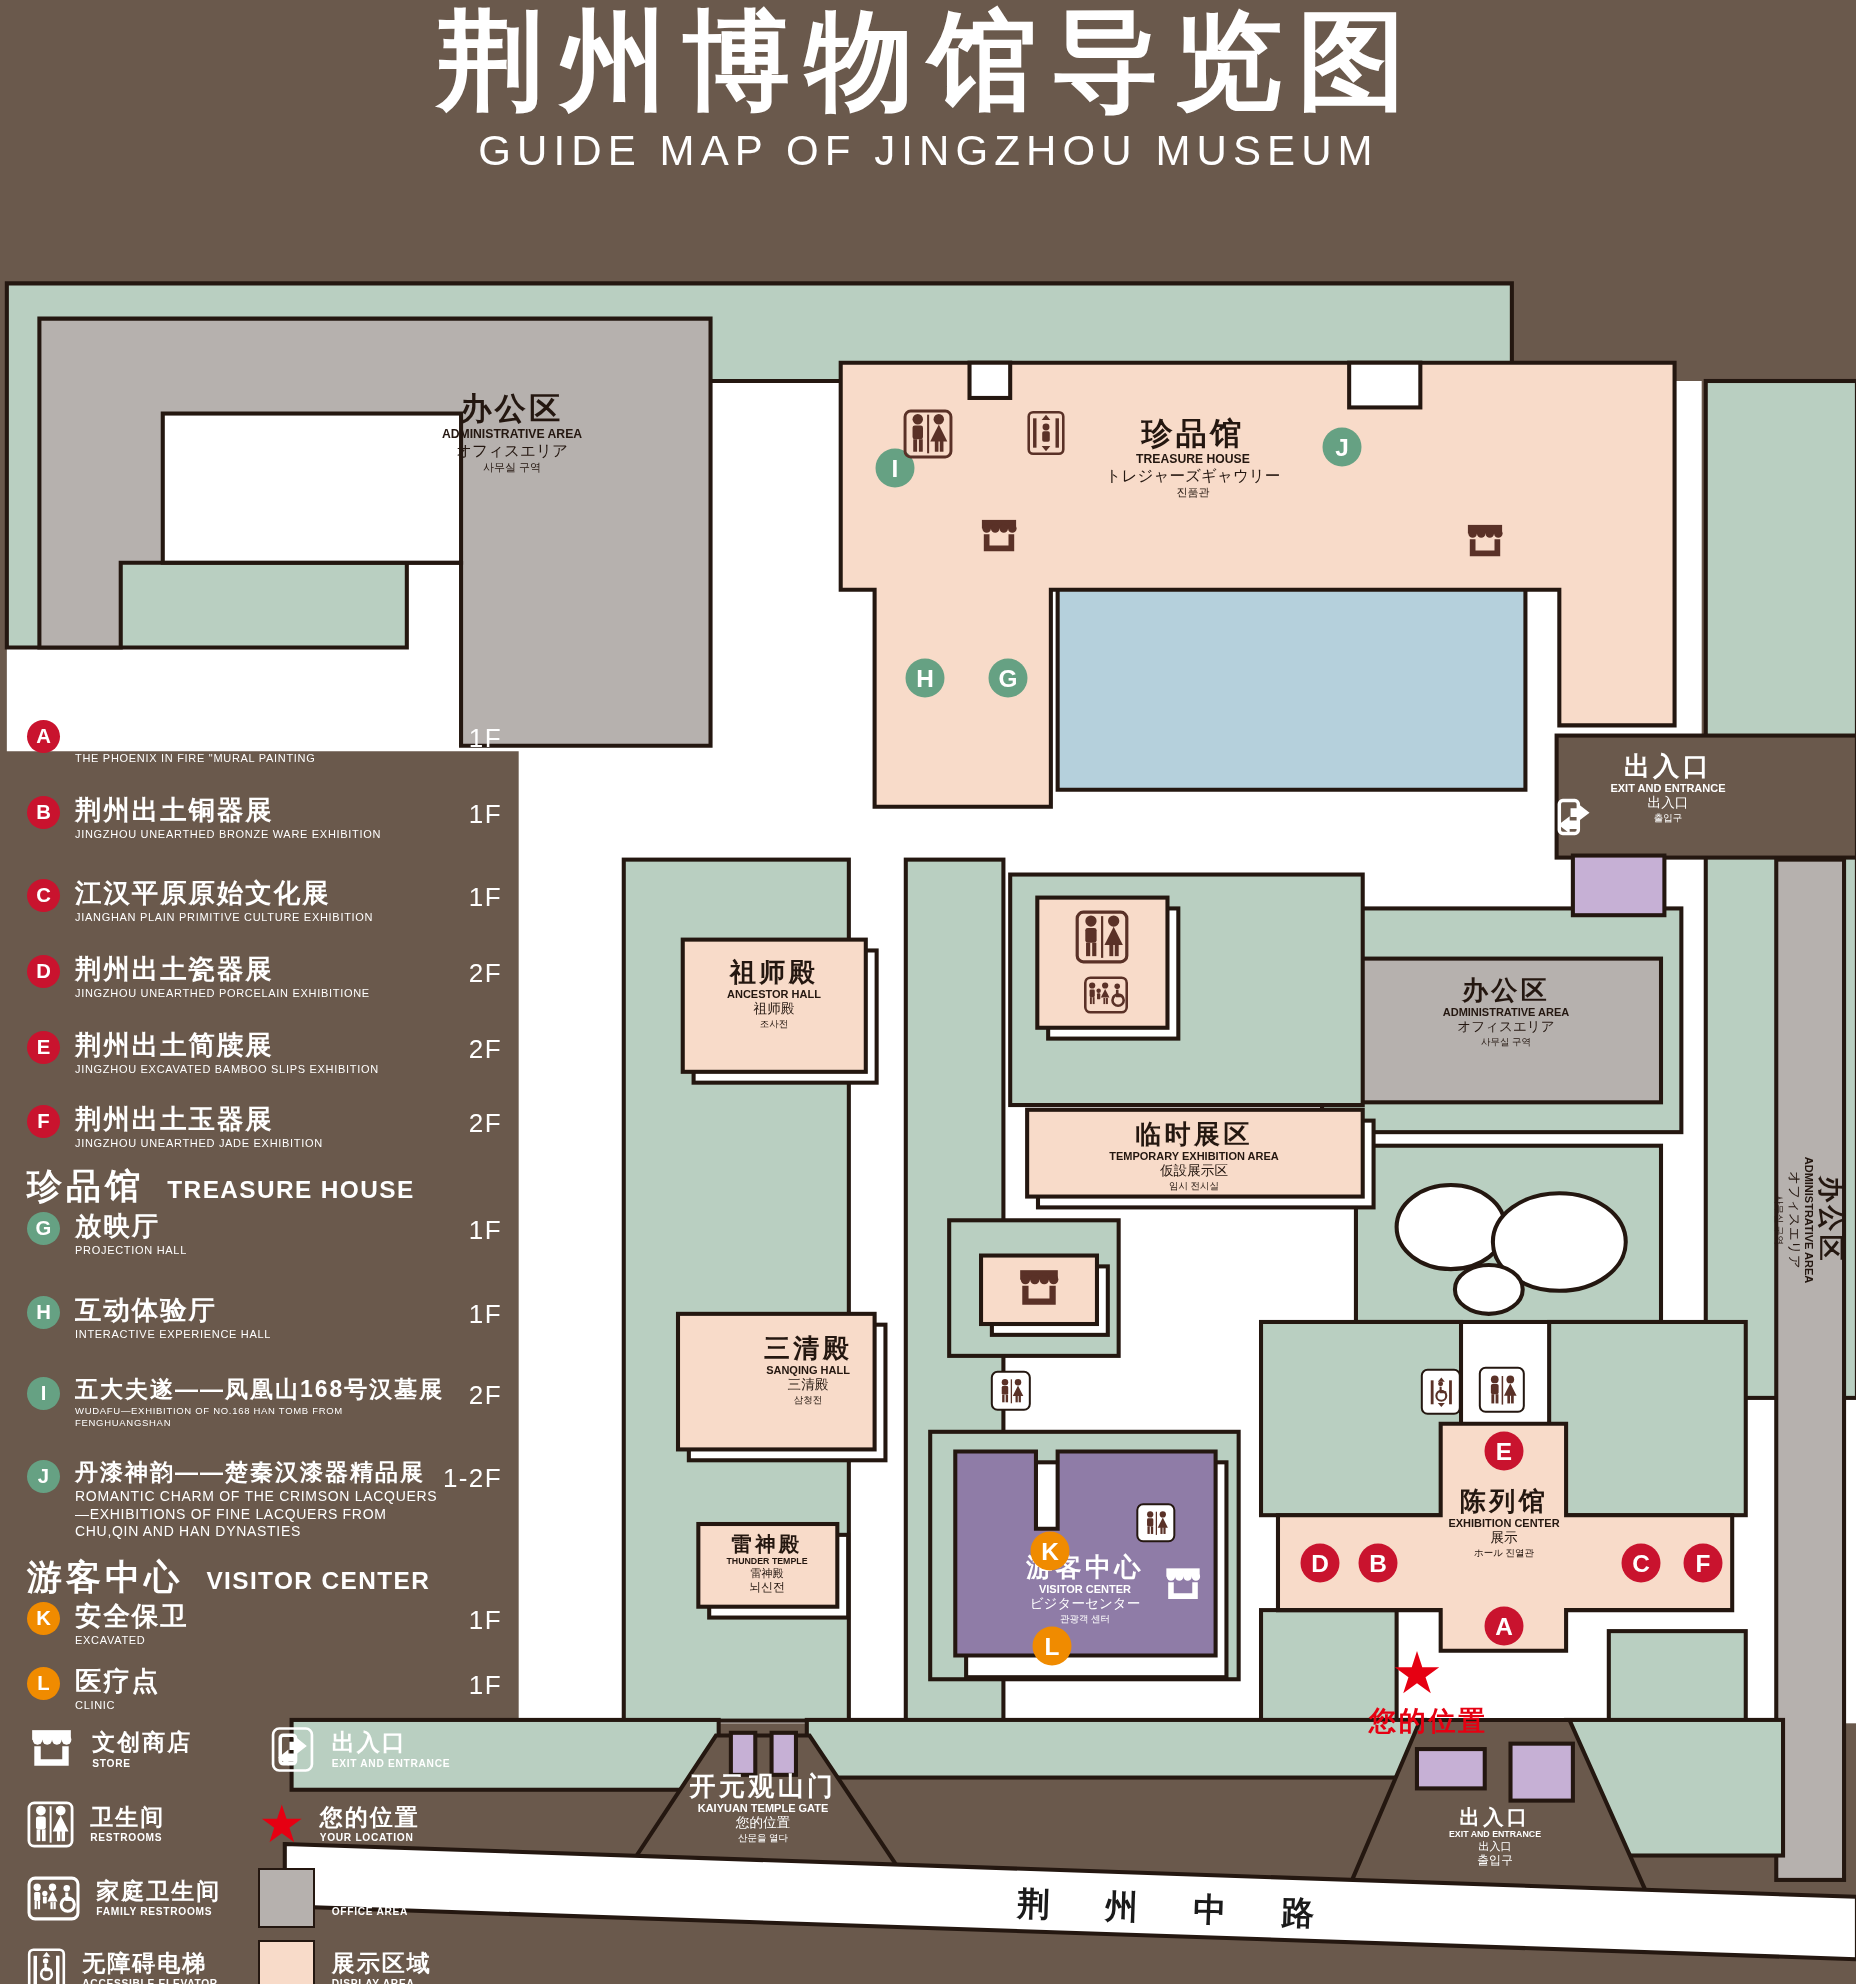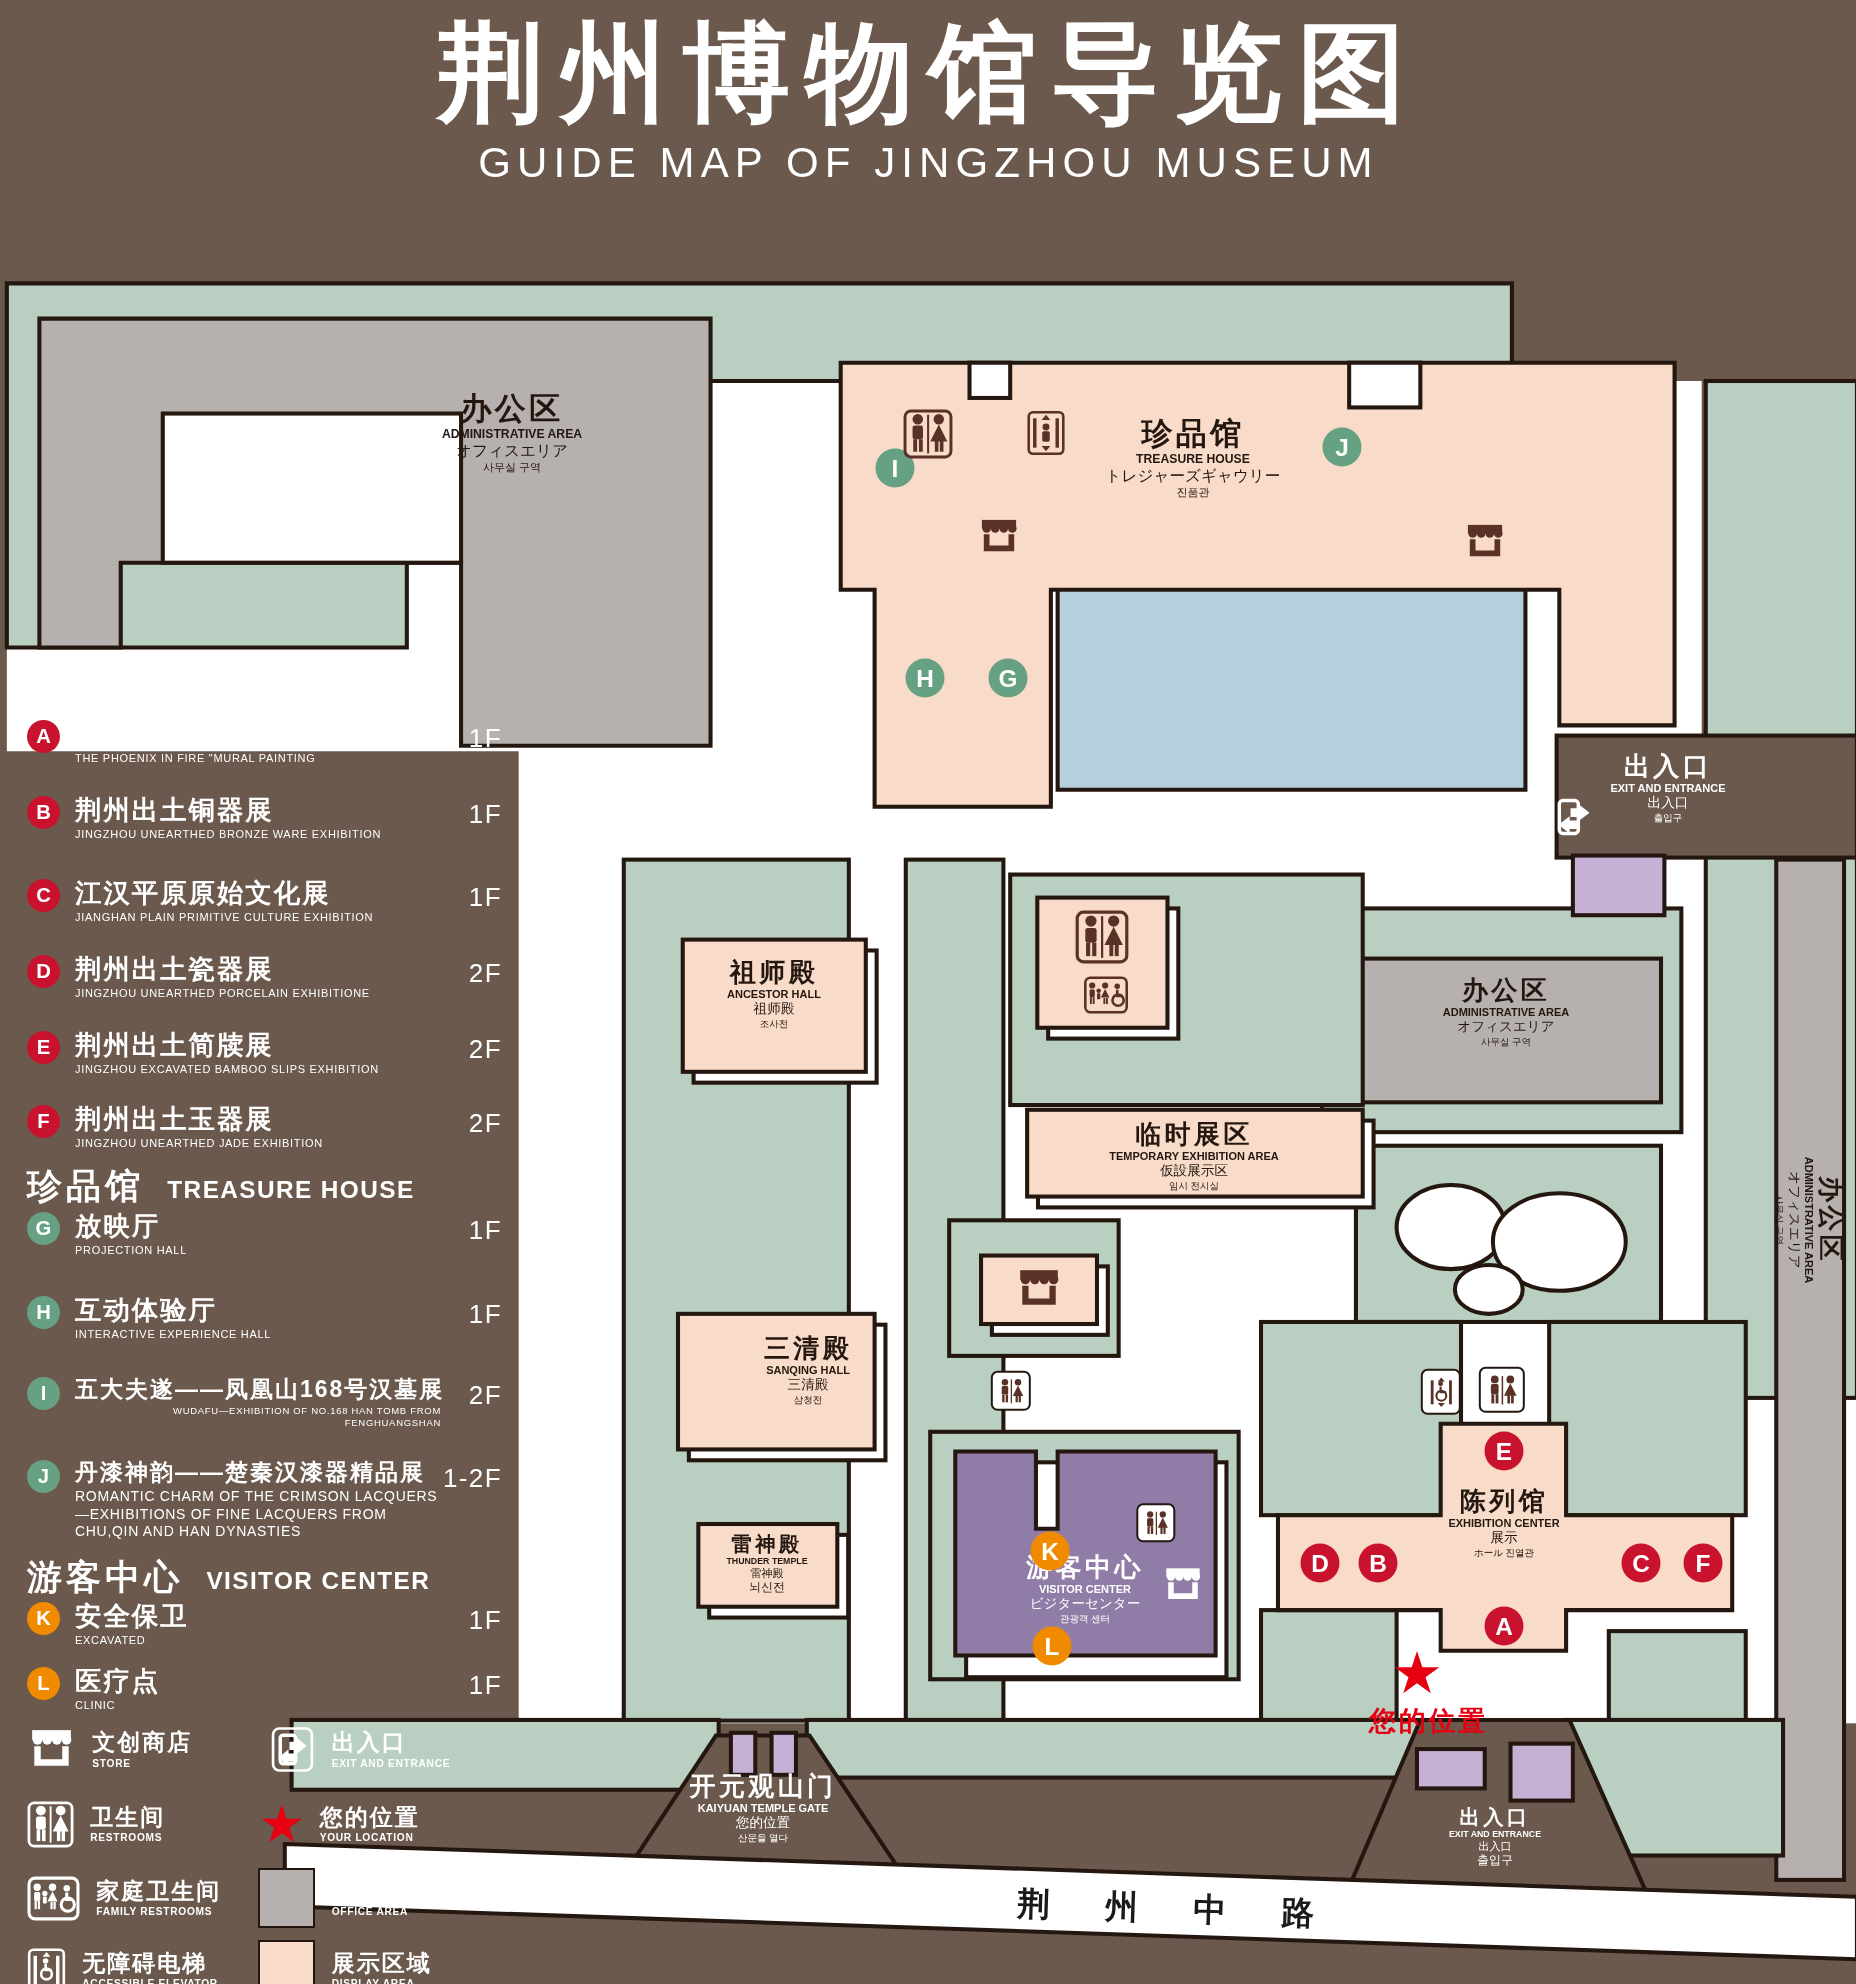--- a/index.html
+++ b/index.html
@@ -1,20 +1,20 @@
 <!DOCTYPE html>
 <html style="font-size:11px"><head>
 <meta charset="utf-8">
 <style>
   html,body{margin:0;padding:0;background:#6a594c;}
   .stage{position:relative;width:1857px;height:1985px;background:#6a594c;overflow:hidden;
          font-family:"Liberation Sans","DejaVu Sans",sans-serif;}
   .stage *{box-sizing:border-box;}
   
-  .title-wrap{position:absolute;top:12px;left:0;width:100%;text-align:center;color:#fff;}
+  .title-wrap{position:absolute;top:0;left:0;width:100%;text-align:center;color:#fff;}
   .title-zh{font-size:108px;font-weight:900;letter-spacing:15px;line-height:1.05;margin-top:4.1px;}
   .title-en{font-size:42px;font-weight:400;letter-spacing:6.1px;margin-top:9.5px;}
   
   .map-svg{position:absolute;left:0;top:0;}
   .base{fill:#ffffff;}
   .grn{fill:#b9cfc1;stroke:#241710;stroke-width:6;}
   .gry{fill:#b6b1ae;stroke:#241710;stroke-width:6;}
   .pnk{fill:#f8dbc9;stroke:#241710;stroke-width:6;}
   .blu{fill:#b5d0dc;stroke:#241710;stroke-width:6;}
   .wht{fill:#ffffff;stroke:#241710;stroke-width:6;}
@@ -470,21 +470,21 @@
     <span class="litext">
         <span class="zh">互动体验厅</span>
         <span class="en">INTERACTIVE EXPERIENCE HALL</span>
       </span>
     <span class="floor">1F</span>
   </div>
   <div class="li" style="top:1376px;">
     <span class="lbadge" style="background:#66a183;">I</span>
     <span class="litext">
         <span class="zh" style="font-size:23px;">五大夫遂——凤凰山168号汉墓展</span>
-        <span class="en" style="font-size:9.5px;text-align:right;">WUDAFU—EXHIBITION OF NO.168 HAN TOMB FROM FENGHUANGSHAN</span>
+        <span class="en" style="font-size:9.5px;">WUDAFU—EXHIBITION OF NO.168 HAN TOMB FROM FENGHUANGSHAN</span>
       </span>
     <span class="floor">2F</span>
   </div>
   <div class="li" style="top:1459px;">
     <span class="lbadge" style="background:#66a183;">J</span>
     <span class="litext">
         <span class="zh" style="font-size:23px;">丹漆神韵——楚秦汉漆器精品展</span>
         <span class="en" style="font-size:14px;white-space:normal;">ROMANTIC CHARM OF THE CRIMSON LACQUERS—EXHIBITIONS OF FINE LACQUERS FROM CHU,QIN AND HAN DYNASTIES</span>
       </span>
     <span class="floor">1-2F</span>

